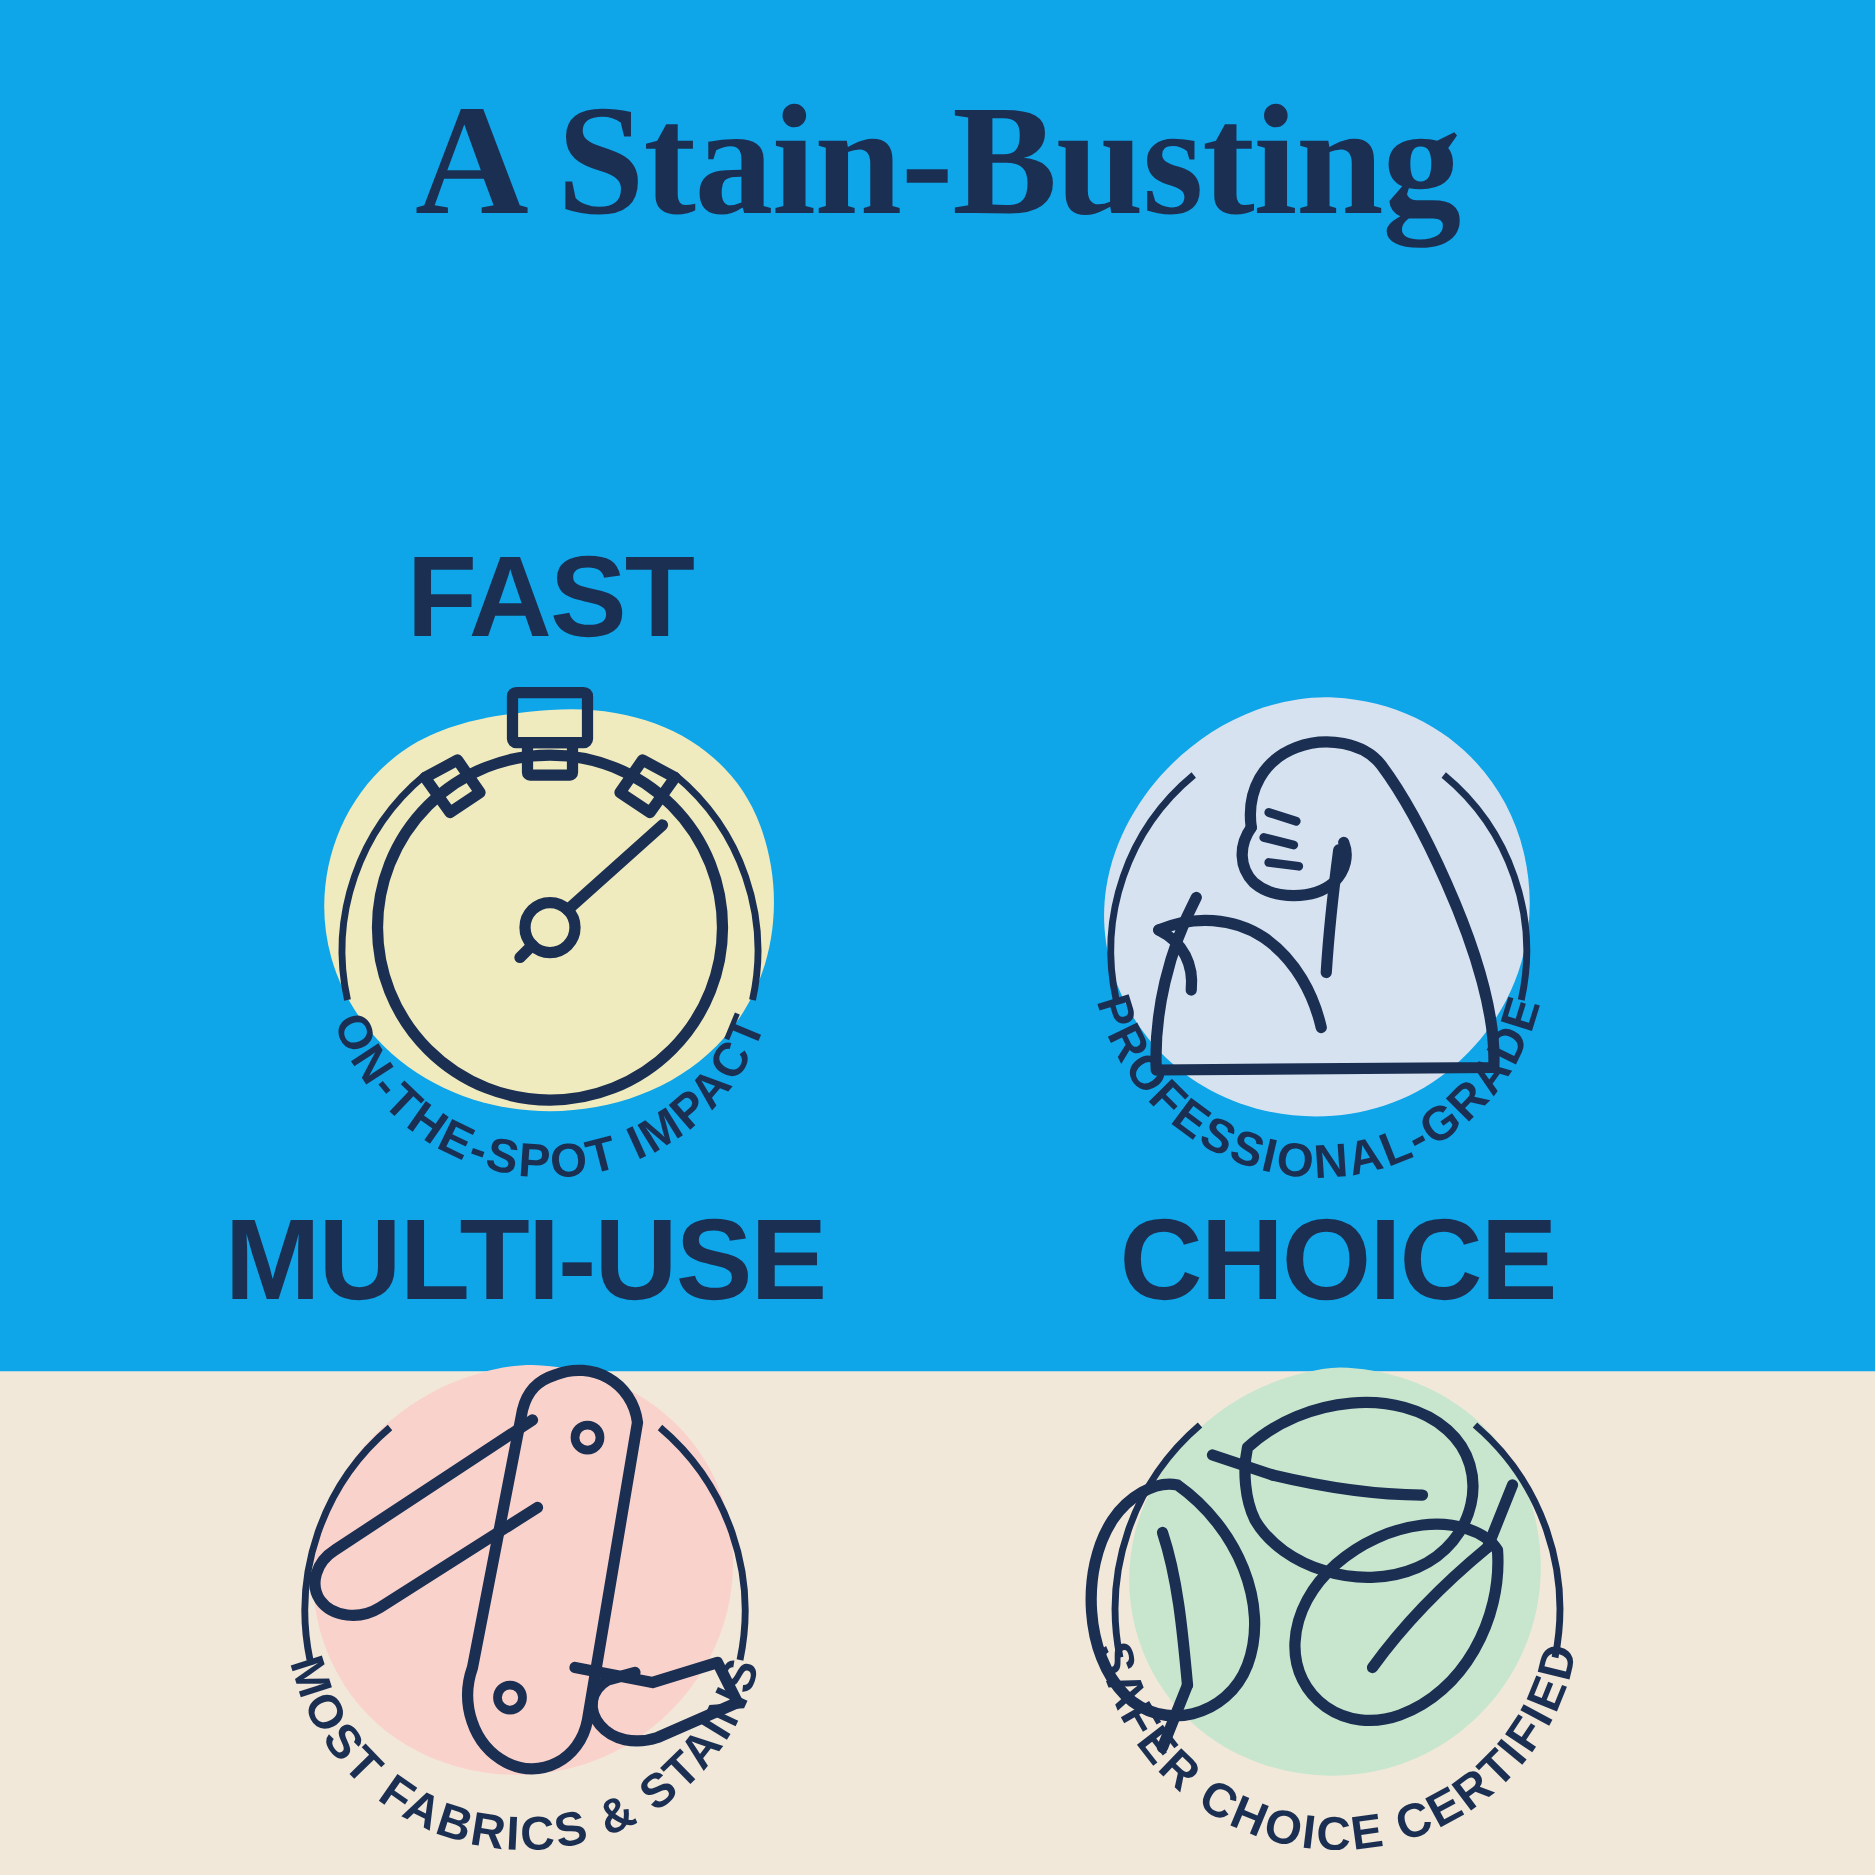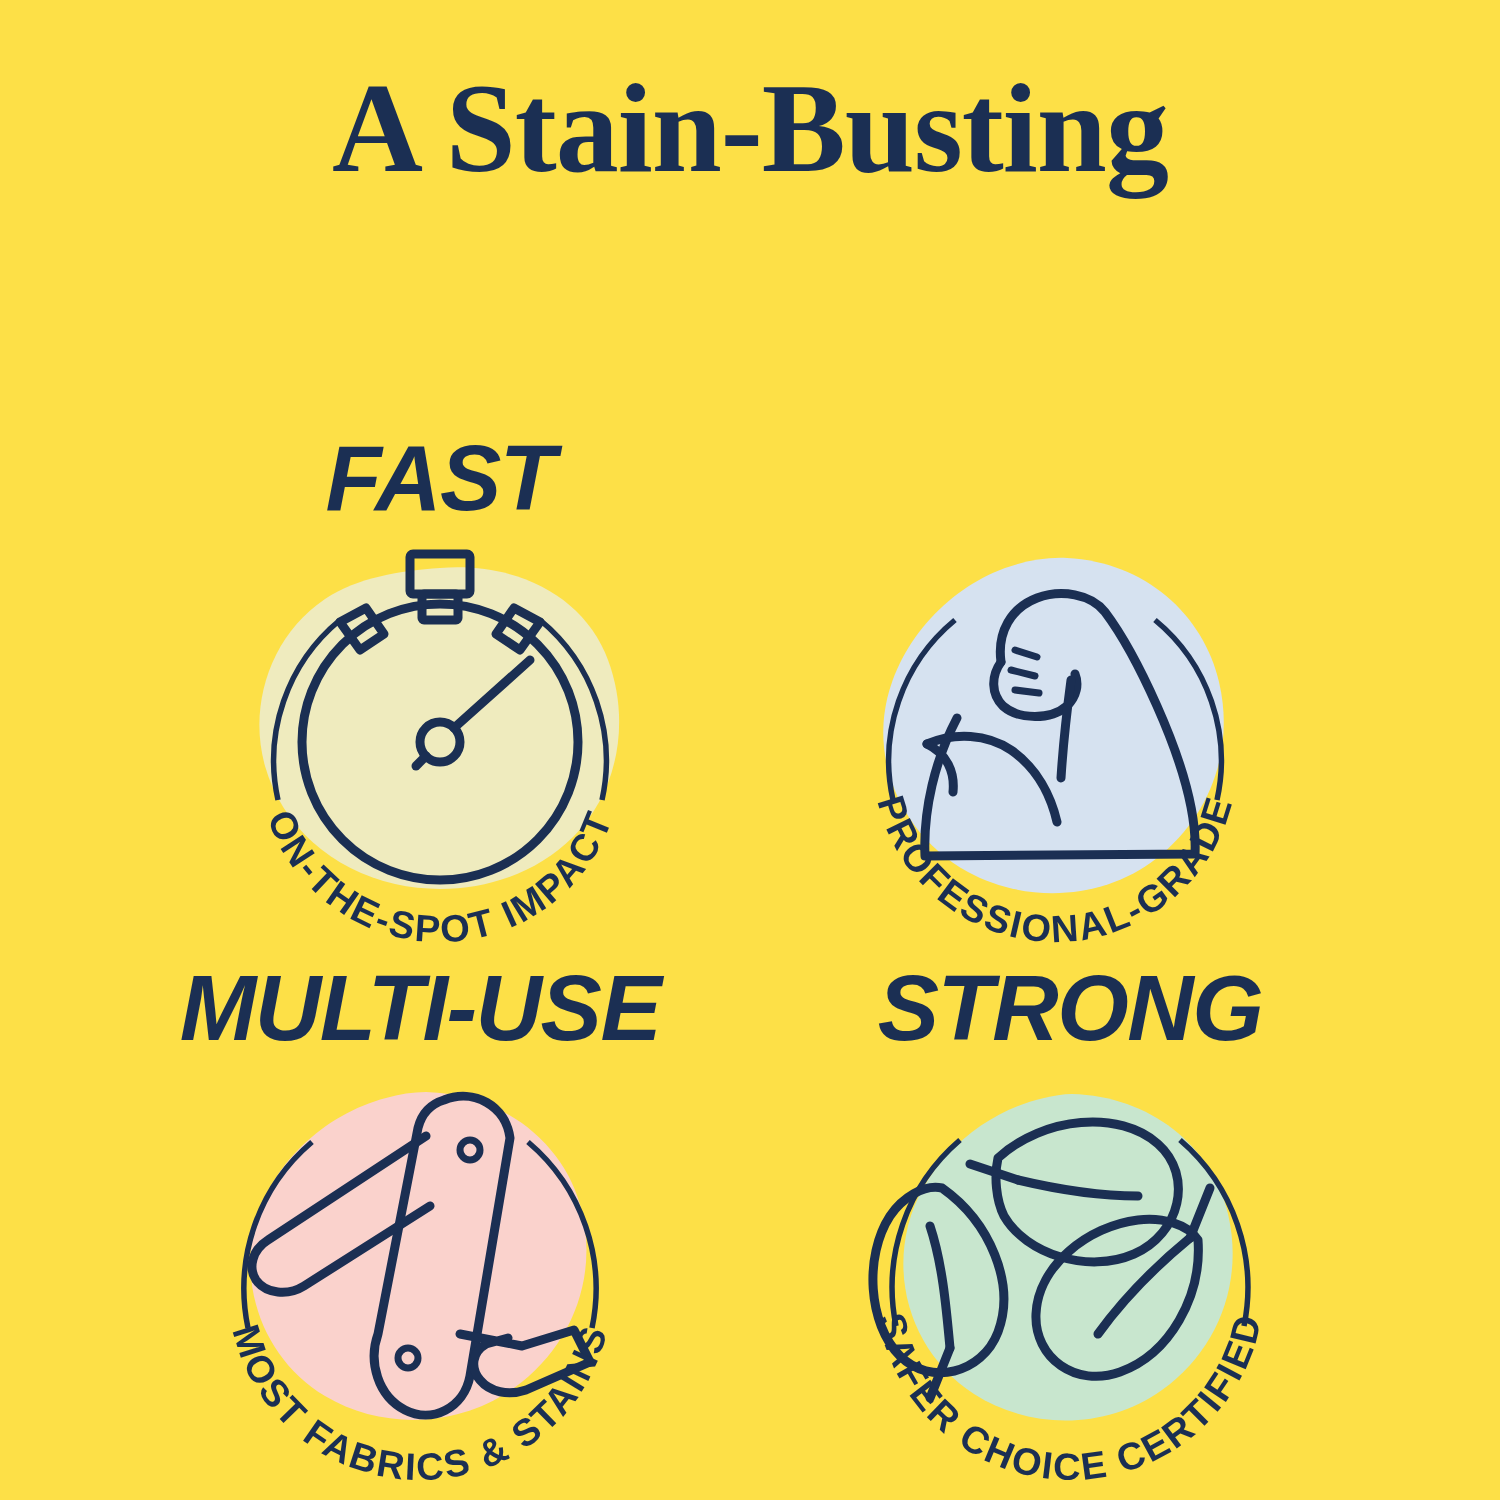--- a/index.html
+++ b/index.html
@@ -11,22 +11,22 @@
     height: 1500px;
     background: #F2E8DA;
     font-family: "Liberation Sans", sans-serif;
     overflow: hidden;
     position: relative;
   }
 
   #stage {
     position: relative;
     width: 1500px;
-    height: 1500px;
-    background: #fde047;
+    height: 1097px;
+    background: #0ea5e9;
   }
 
   
   .headline {
     position: absolute;
     left: 0;
     top: 62px;
     width: 1500px;
     text-align: center;
     font-family: "Liberation Serif", "DejaVu Serif", serif;
@@ -50,21 +50,20 @@
     left: 0;
     width: 560px;
     text-align: center;
     font-family: "Liberation Sans", sans-serif;
     font-weight: 700;
     font-size: 92px;
     line-height: 1;
     letter-spacing: -1.5px;
     color: #1B2F53;
     white-space: nowrap;
-    font-style: italic;
   }
   .badge-art {
     position: absolute;
     top: 78px;
     left: 30px;
     width: 500px;
     height: 440px;
   }
   .badge-art svg { display: block; width: 500px; height: 440px; }
 
@@ -258,21 +257,21 @@
         <text class="curved-label" text-anchor="middle">
           <textPath href="#arcMulti" startOffset="50%">
             <tspan>MOST FABRICS &amp; STAINS</tspan>
           </textPath>
         </text>
       </svg>
     </div>
   </div>
 
   <div class="badge" id="badge-safer">
-    <div class="badge-title">STRONG</div>
+    <div class="badge-title">CHOICE</div>
     <div class="badge-art">
       <svg viewBox="0 0 500 440" xmlns="http://www.w3.org/2000/svg">
         <defs>
           <path id="arcSafer" d="M 56 246 A 194 194 0 0 0 444 246"></path>
         </defs>
 
         <path class="blob" fill="#C8E6CE" d="M 252 54
                  C 330 56 392 106 408 174
                  C 424 242 398 310 342 350
                  C 286 390 210 390 154 354

